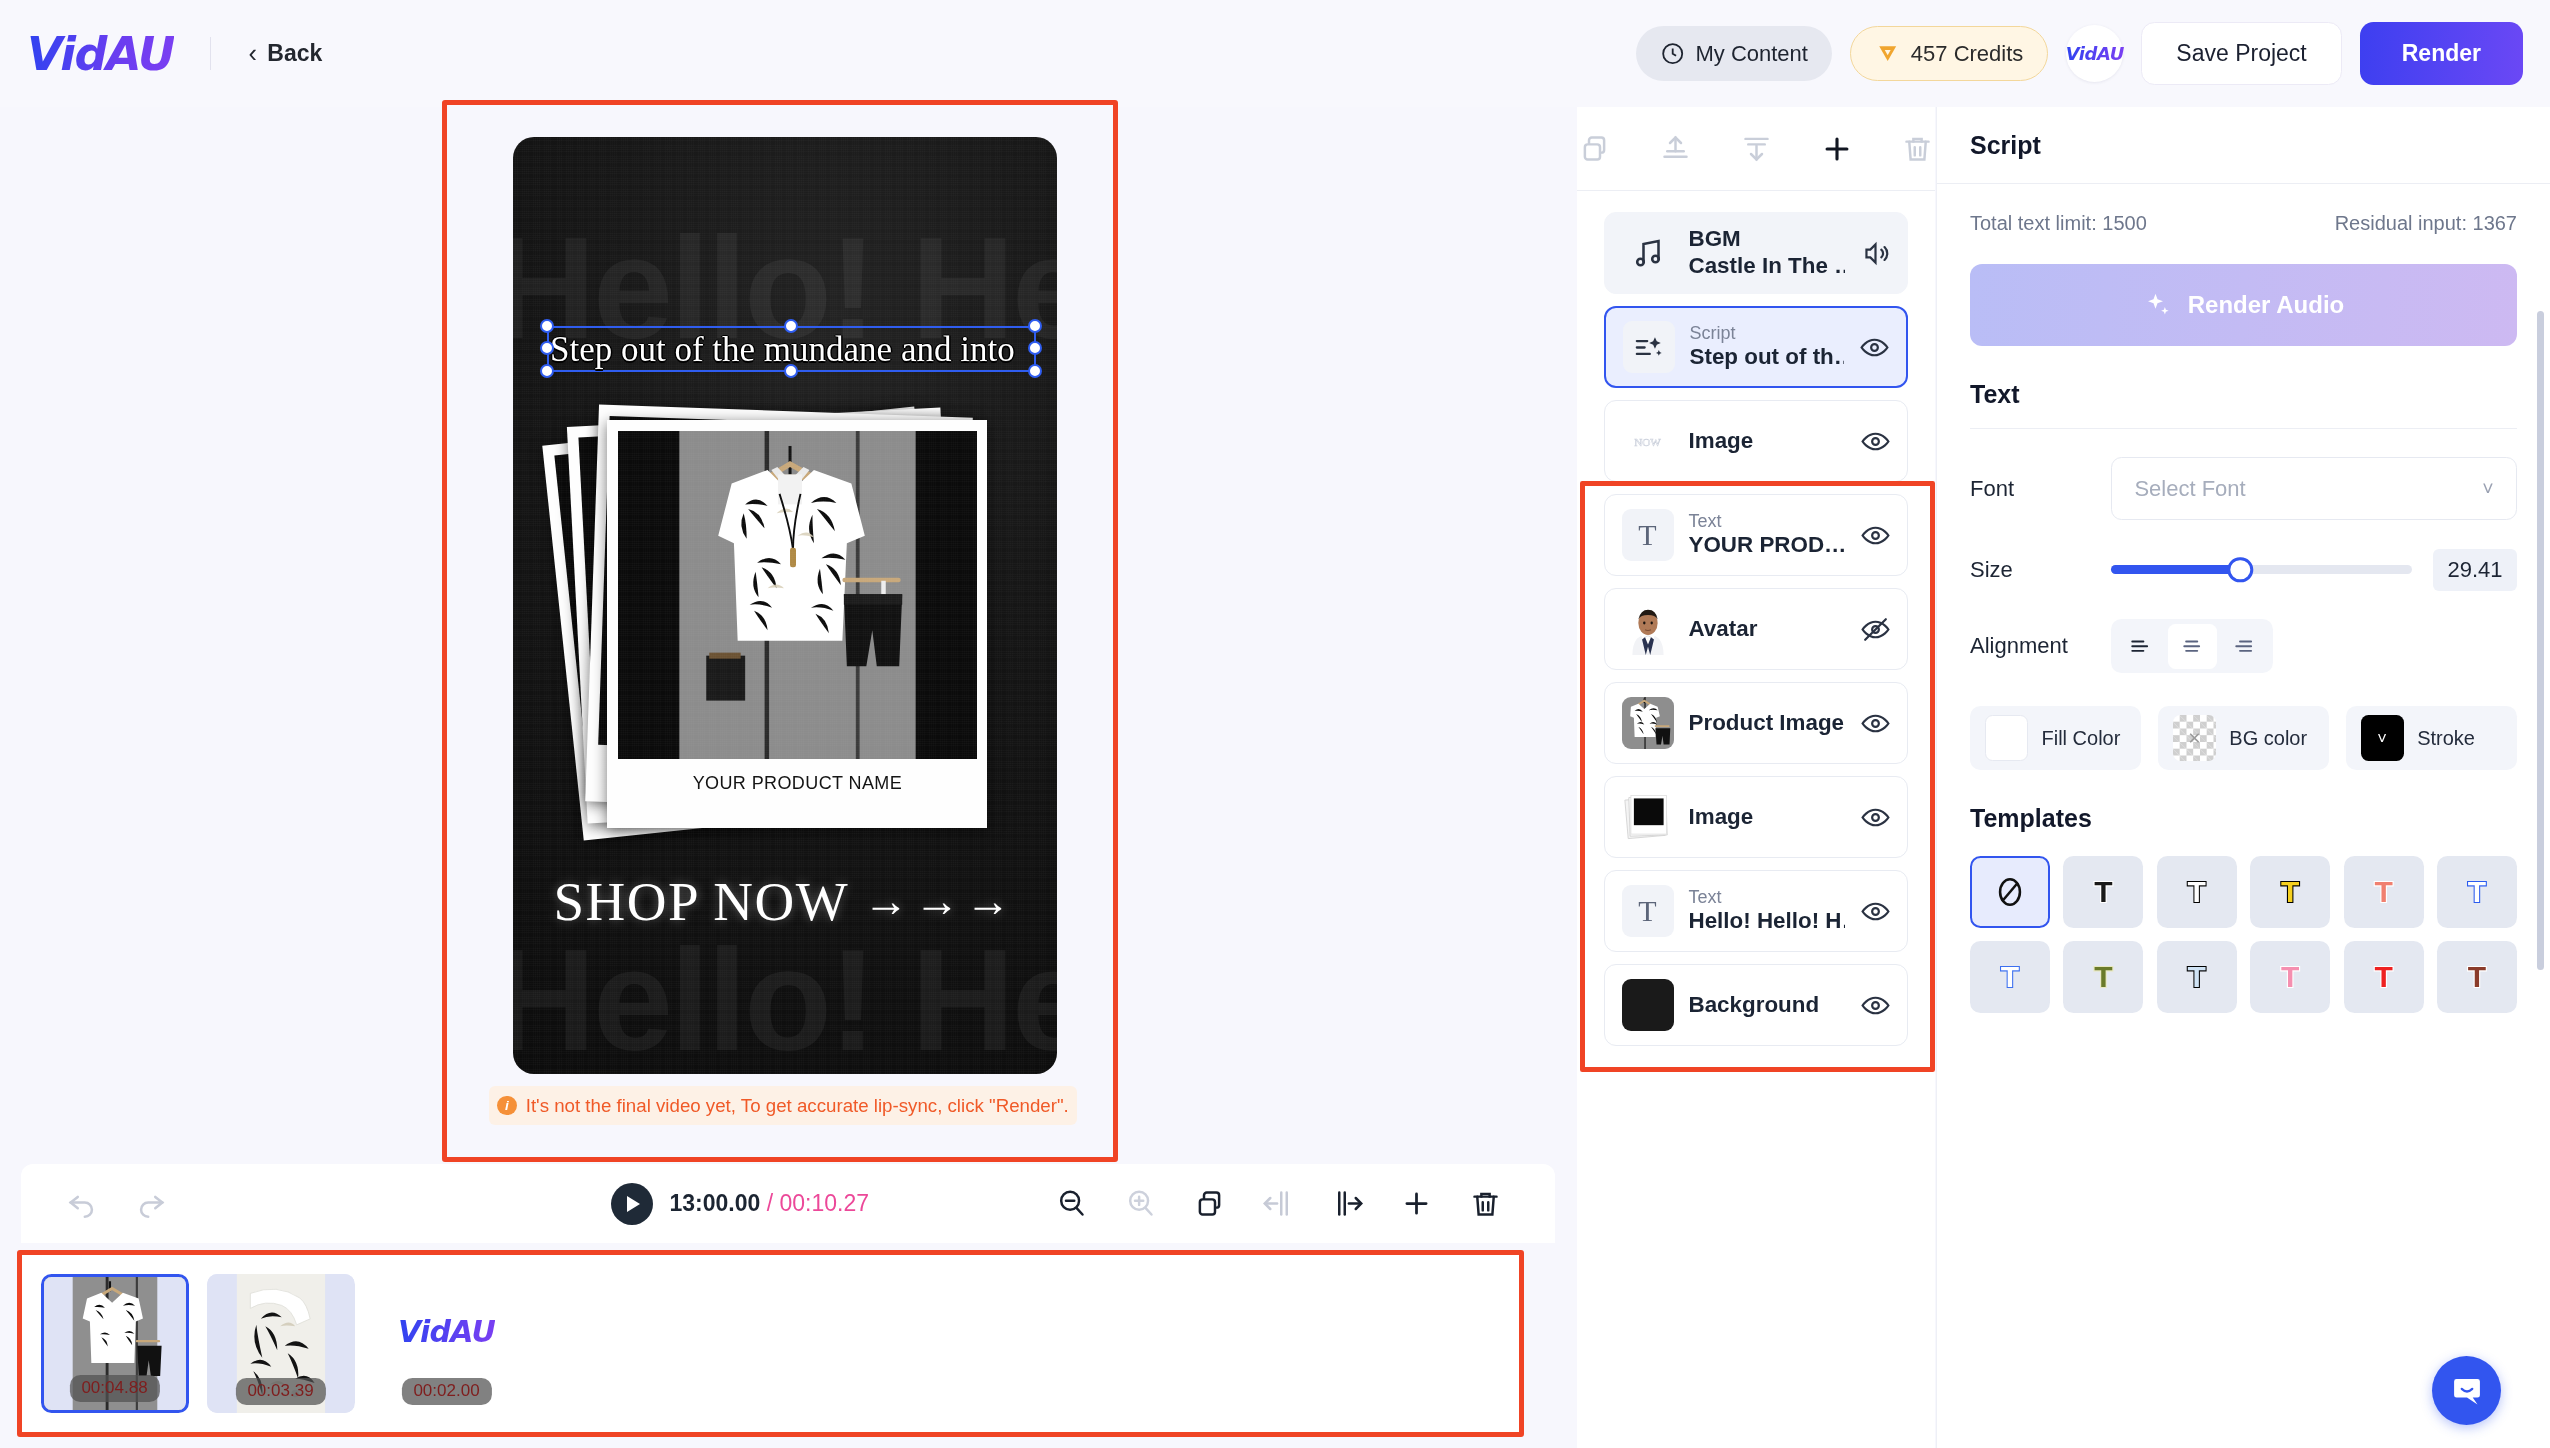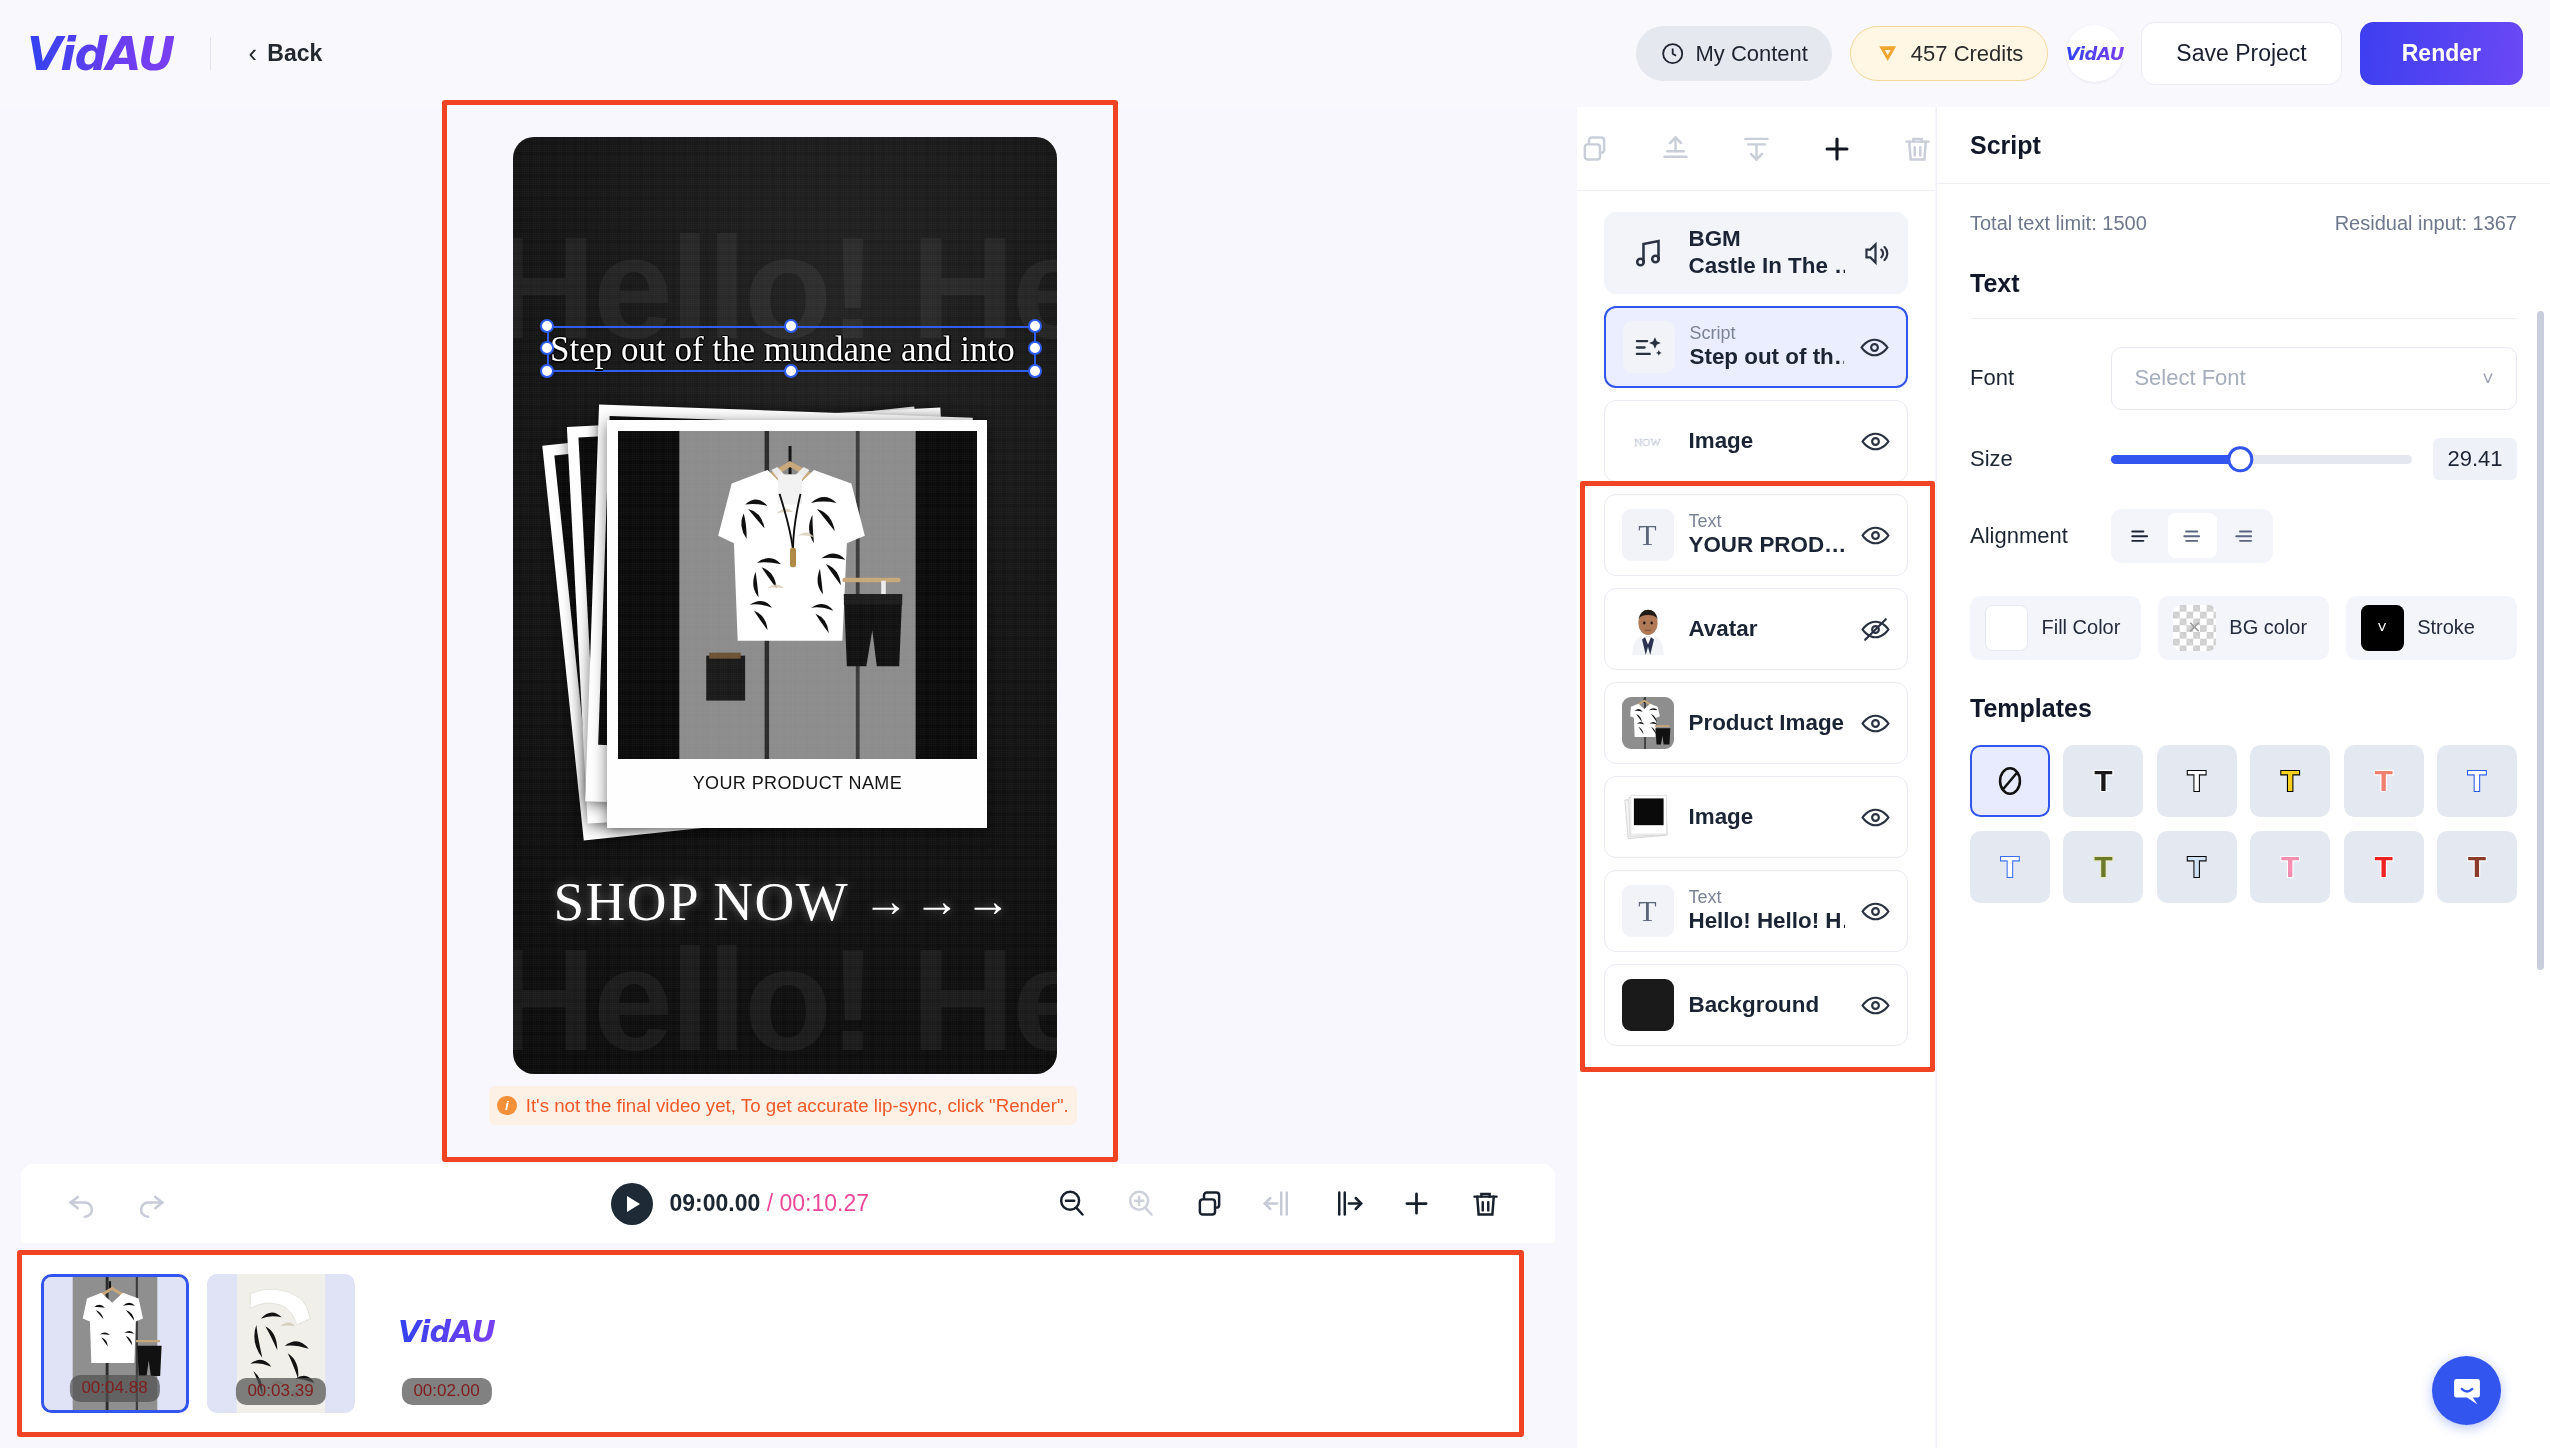--- a/index.html
+++ b/index.html
@@ -481,21 +481,21 @@
             <path d="M20 11H10a5 5 0 0 0 0 10"></path>
           </svg>
       </div>
     </div>
 
     <div class="tl-center">
       <div class="play-circle">
           <div class="play-tri"></div>
         </div>
       <div class="tl-time">
-        <span>09:00.00</span>
+        <span>13:00.00</span>
         <span class="total">/ 00:10.27</span>
       </div>
     </div>
 
     <div class="tl-tools">
       <div class="ic-btn">
         <svg width="33" height="33" viewBox="0 0 24 24" fill="none" stroke="#19202d" stroke-width="1.8" stroke-linecap="round">
             <circle cx="11" cy="10" r="6.5"></circle>
             <path d="M8 10h6"></path>
             <path d="M15.6 15.2 L20 20"></path>
@@ -818,20 +818,27 @@
       <div class="props-title">Script</div>
     </div>
     <div class="props-body">
       <div class="limits">
         <span>Total text limit: 1500</span>
         <span>Residual input: 1367</span>
       </div>
 
       <div class="scrollbar-v"></div>
 
+      <div class="render-audio">
+        <svg width="30" height="30" viewBox="0 0 24 24" fill="#fff">
+          <path d="M10 3l1.6 4.4L16 9l-4.4 1.6L10 15l-1.6-4.4L4 9l4.4-1.6z"></path>
+          <path d="M17.5 13.5l.8 2.2 2.2.8-2.2.8-.8 2.2-.8-2.2-2.2-.8 2.2-.8z"></path>
+        </svg>
+        <span>Render Audio</span>
+      </div>
 
       <div class="section-title">Text</div>
       <div class="hr"></div>
 
       <div class="row">
         <div class="row-label">Font</div>
         <div class="select-font">
           <span>Select Font</span>
           <span class="chev-dn">˅</span>
         </div>

